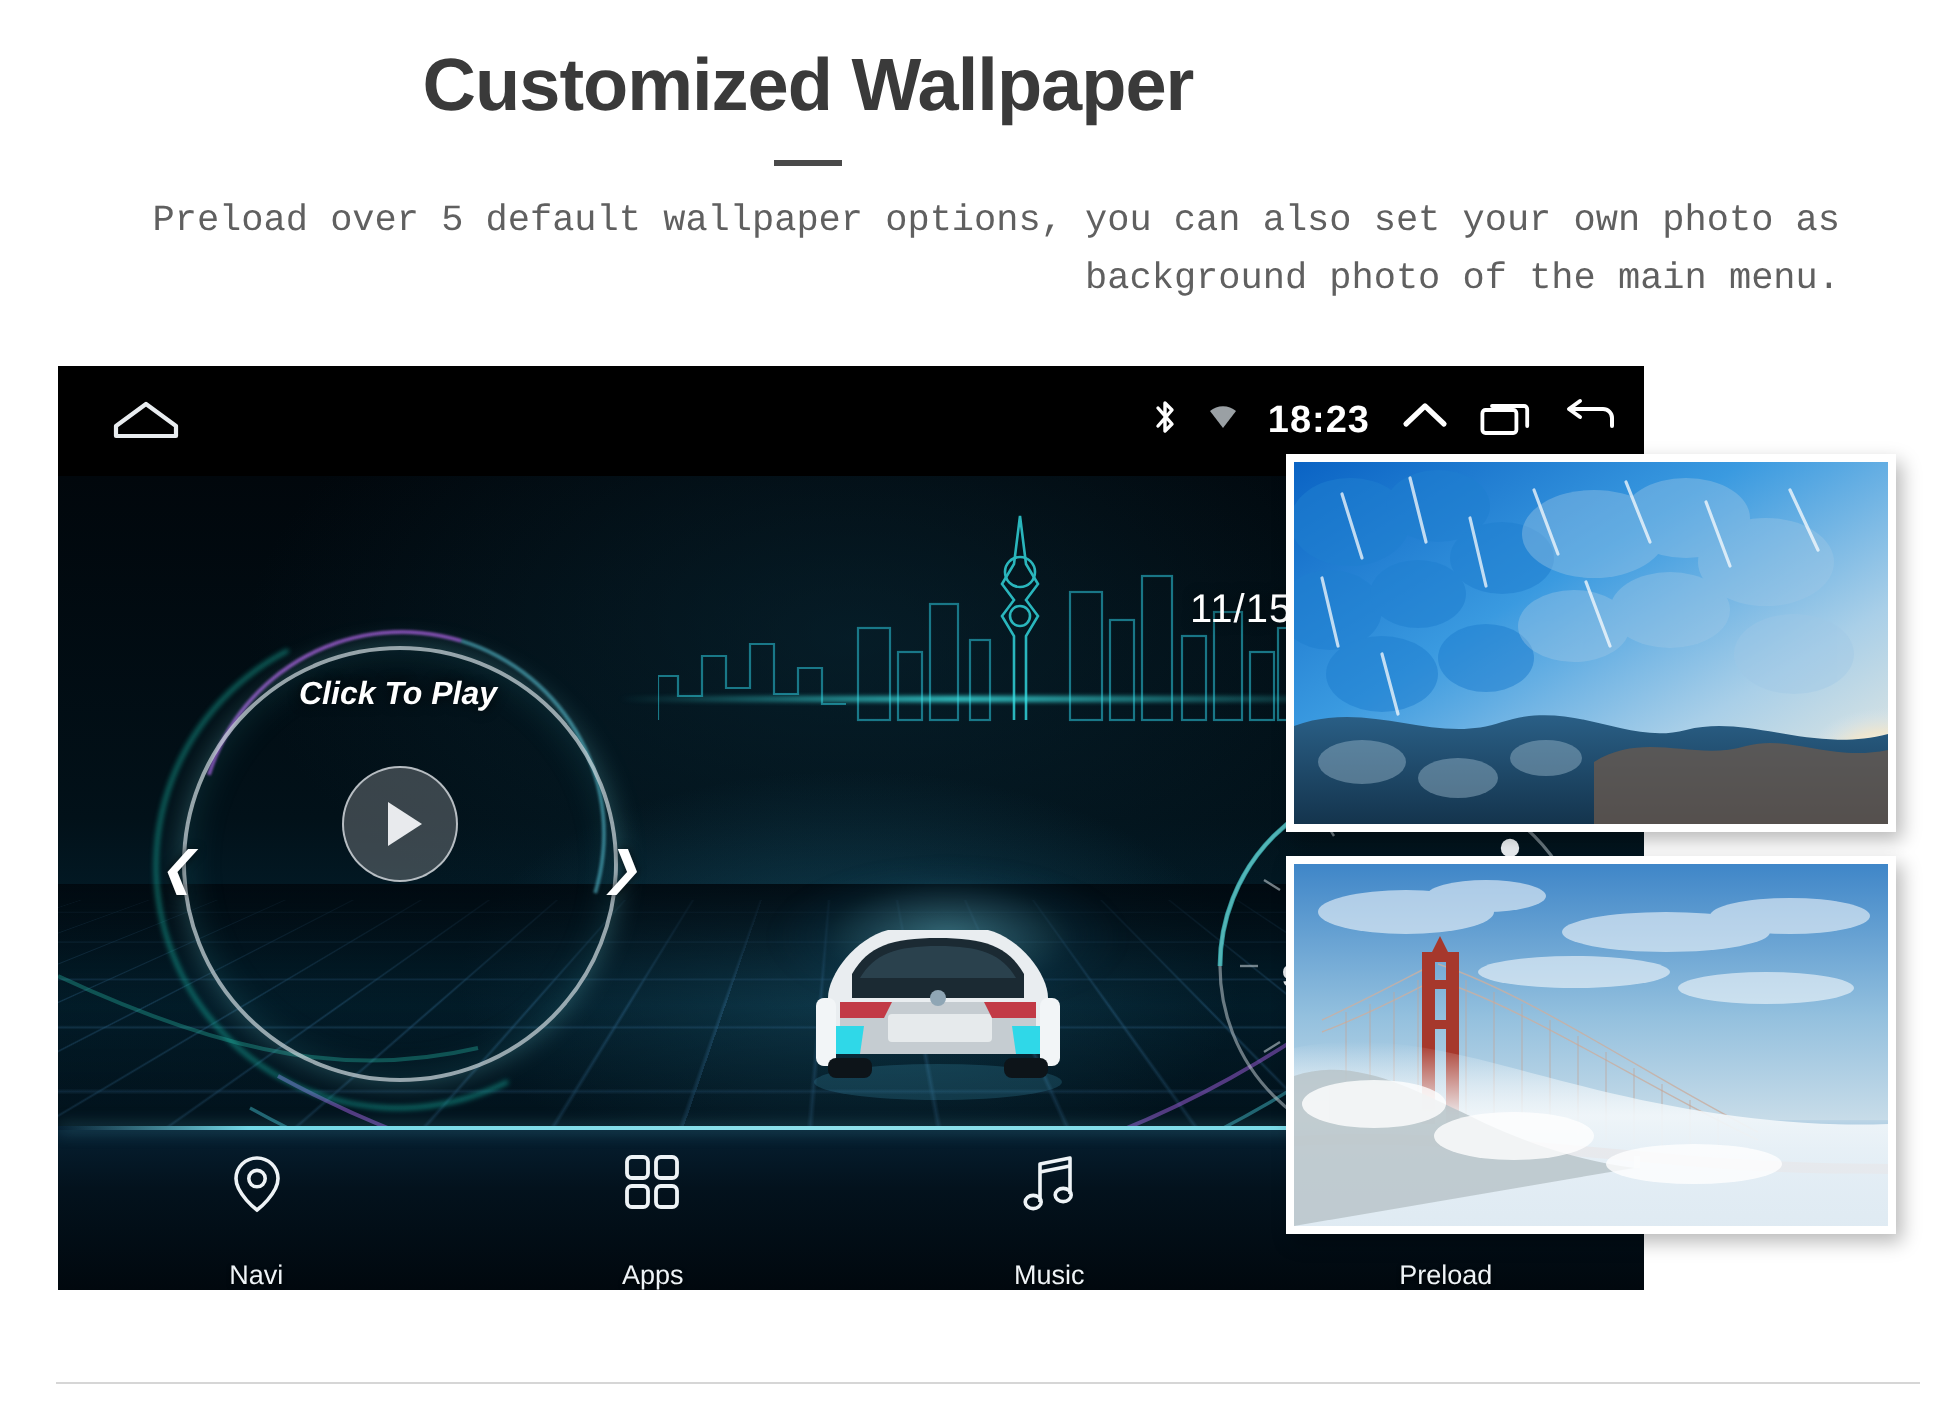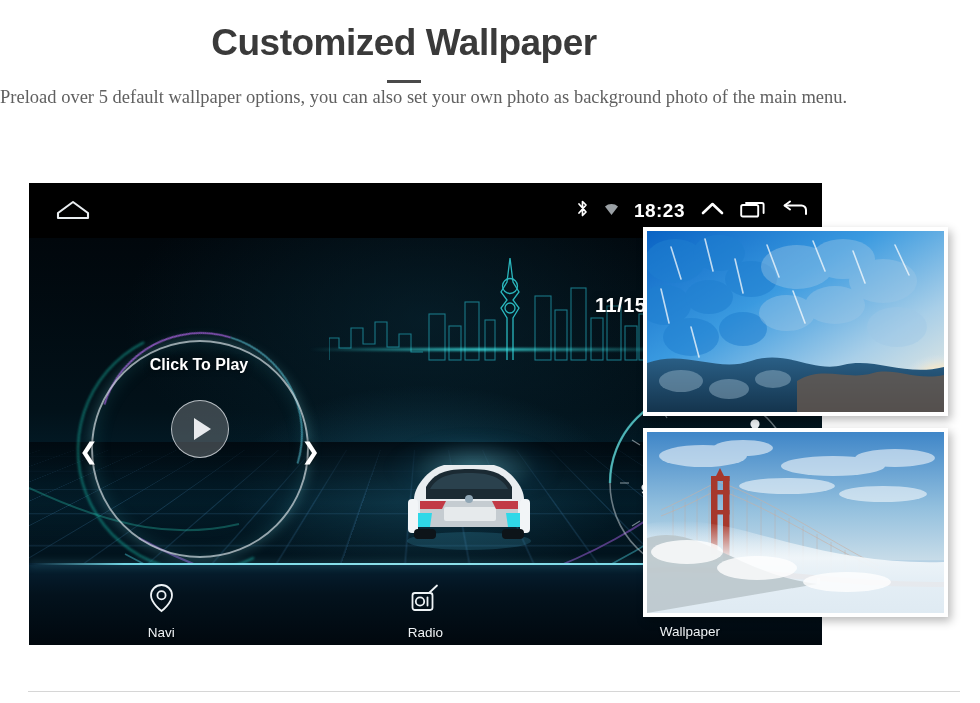--- a/index.html
+++ b/index.html
@@ -25,27 +25,27 @@
     letter-spacing: -0.5px;
     margin: 22px 0 0 0;
     font-family: "Liberation Sans", sans-serif;
   }
   .title-rule {
     width: 34px; height: 3px;
     background: #4a4a4a;
     margin: 16px auto 0 auto;
   }
   .page-subtitle {
-    text-align: left;
+    text-align: right;
     font-size: 18.5px;
     color: #606060;
     line-height: 1.55;
-    margin: 0 auto 0 auto;
+    margin: 14px auto 0 auto;
     width: 920px;
-    font-family: Liberation Serif, serif;
+    font-family: Liberation Mono, monospace;
   }
 
   
   .unit {
     position: absolute;
     left: 29px; top: 183px;
     width: 793px; height: 462px;
     background: #000000;
     overflow: hidden;
   }
@@ -102,21 +102,21 @@
   .skyline-glow {
     position: absolute; left: 280px; top: 110px; width: 380px; height: 3px;
     background: linear-gradient(90deg, rgba(0,200,210,0) 0%, rgba(60,230,230,0.85) 45%, rgba(0,200,210,0) 100%);
     filter: blur(1px);
   }
 
   
   .swoosh { position: absolute; left: 0; top: 0; width: 793px; height: 407px; pointer-events: none; }
 
   
-  .music-widget { position: absolute; left: 40px; top: 60px; width: 260px; height: 260px; }
+  .music-widget { position: absolute; left: 40px; top: 43px; width: 260px; height: 260px; font-style: italic; }
   .click-to-play {
     position: absolute; left: 0; top: 58px; width: 260px;
     text-align: center;
     color: #ffffff; font-size: 16px; font-weight: bold;
     text-shadow: 0 0 6px rgba(0,0,0,.8);
     font-family: "Liberation Sans", sans-serif;
     z-index: 12;
   }
   .ring-outer {
     position: absolute; left: 22px; top: 42px;
@@ -185,21 +185,21 @@
     color: #fff; font-size: 23px; font-weight: 300;
     font-family: "Liberation Sans", sans-serif;
     text-shadow: 0 0 5px rgba(0,0,0,.7);
   }
   .chev-prev { left: 10px; }
   .chev-next { left: 232px; }
 
   
   .unit-date {
     position: absolute; left: 566px; top: 56px;
-    color: #ffffff; font-size: 20px; font-weight: bold;
+    color: #ffffff; font-size: 20px; font-weight: normal;
     letter-spacing: 0.5px;
     text-shadow: 0 0 6px rgba(0,0,0,.7);
     font-family: "Liberation Sans", sans-serif;
     z-index: 14;
   }
 
   
   .gauge { position: absolute; left: 558px; top: 130px; width: 230px; height: 230px; }
   .gauge-val {
     position: absolute; left: 74px; top: 104px;
@@ -229,21 +229,21 @@
     box-shadow: 0 0 8px rgba(110,220,240,0.5);
   }
   .nav-items {
     position: absolute; left: 0; top: 8px;
     width: 793px; height: 74px;
     display: flex;
   }
   .nav-item {
     flex: 1;
     display: flex; flex-direction: column;
-    align-items: center; justify-content: center;
+    align-items: center; justify-content: space-between;
     gap: 8px;
     padding-top: 6px;
   }
   .nav-label {
     color: #eef3f6; font-size: 13.5px;
     font-family: "Liberation Sans", sans-serif;
     text-shadow: 0 1px 2px rgba(0,0,0,.8);
   }
 
   
@@ -412,43 +412,54 @@
         <div class="nav-item">
           <span>
             <svg width="27" height="30" viewBox="0 0 27 30">
               <path d="M13.5 2 C7.7 2 3 6.6 3 12.3 C3 20 13.5 28 13.5 28 C13.5 28 24 20 24 12.3 C24 6.6 19.3 2 13.5 2 Z" fill="none" stroke="#eef3f6" stroke-width="1.8"></path>
               <circle cx="13.5" cy="12.3" r="4.1" fill="none" stroke="#eef3f6" stroke-width="1.8"></circle>
             </svg>
           </span>
           <span class="nav-label">Navi</span>
         </div>
 
+
+
         <div class="nav-item">
           <span>
-            <svg width="30" height="30" viewBox="0 0 30 30">
-              <rect x="2.5" y="10" width="20" height="17" rx="2.4" fill="none" stroke="#eef3f6" stroke-width="1.8"></rect>
-              <circle cx="10" cy="18.5" r="4.2" fill="none" stroke="#eef3f6" stroke-width="1.8"></circle>
-              <line x1="17.5" y1="14.5" x2="17.5" y2="22.5" stroke="#eef3f6" stroke-width="1.8" stroke-linecap="round"></line>
-              <line x1="19" y1="10" x2="27" y2="2.5" stroke="#eef3f6" stroke-width="1.8" stroke-linecap="round"></line>
+            <svg width="28" height="28" viewBox="0 0 28 28">
+              <rect x="1.5" y="1.5" width="10.5" height="10.5" rx="2.4" fill="none" stroke="#eef3f6" stroke-width="1.9"></rect>
+              <rect x="16" y="1.5" width="10.5" height="10.5" rx="2.4" fill="none" stroke="#eef3f6" stroke-width="1.9"></rect>
+              <rect x="1.5" y="16" width="10.5" height="10.5" rx="2.4" fill="none" stroke="#eef3f6" stroke-width="1.9"></rect>
+              <rect x="16" y="16" width="10.5" height="10.5" rx="2.4" fill="none" stroke="#eef3f6" stroke-width="1.9"></rect>
             </svg>
           </span>
-          <span class="nav-label">Radio</span>
+          <span class="nav-label">Apps</span>
         </div>
 
-
-
+        <div class="nav-item">
+          <span>
+            <svg width="28" height="29" viewBox="0 0 28 29">
+              <path d="M9 24 L9 5 L24 2 L24 20" fill="none" stroke="#eef3f6" stroke-width="1.8" stroke-linejoin="round"></path>
+              <line x1="9" y1="9" x2="24" y2="6" stroke="#eef3f6" stroke-width="1.8"></line>
+              <ellipse cx="5.6" cy="24" rx="4" ry="3.3" fill="none" stroke="#eef3f6" stroke-width="1.8"></ellipse>
+              <ellipse cx="20.6" cy="20.5" rx="4" ry="3.3" fill="none" stroke="#eef3f6" stroke-width="1.8"></ellipse>
+            </svg>
+          </span>
+          <span class="nav-label">Music</span>
+        </div>
 
         <div class="nav-item">
           <span>
             <svg width="29" height="29" viewBox="0 0 29 29">
               <path d="M11.8 2.5 L17.2 2.5 L18 6 L21 7.4 L24 5.6 L27 10.4 L24.5 12.8 L24.5 16.2 L27 18.6 L24 23.4 L21 21.6 L18 23 L17.2 26.5 L11.8 26.5 L11 23 L8 21.6 L5 23.4 L2 18.6 L4.5 16.2 L4.5 12.8 L2 10.4 L5 5.6 L8 7.4 L11 6 Z" fill="none" stroke="#eef3f6" stroke-width="1.7" stroke-linejoin="round"></path>
               <circle cx="14.5" cy="14.5" r="4.4" fill="none" stroke="#eef3f6" stroke-width="1.7"></circle>
             </svg>
           </span>
-          <span class="nav-label">Wallpaper</span>
+          <span class="nav-label">Preload</span>
         </div>
 
       </div>
     </div>
   </div>
 
   <div class="thumb thumb-ice">
     <svg width="100%" height="100%" viewBox="0 0 297 181" preserveAspectRatio="none">
       <defs>
         <linearGradient id="iceBg" x1="0" y1="0" x2="1" y2="1">

